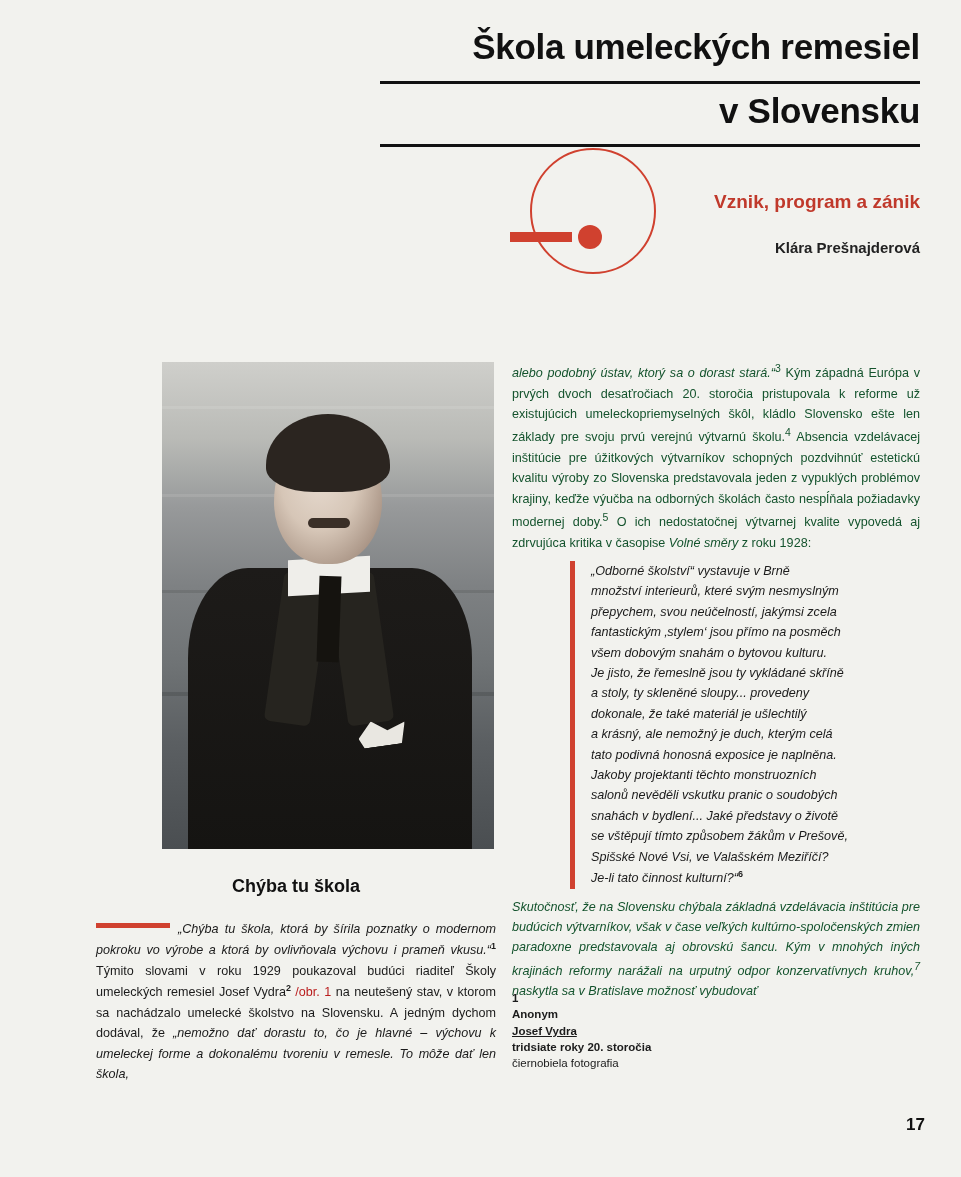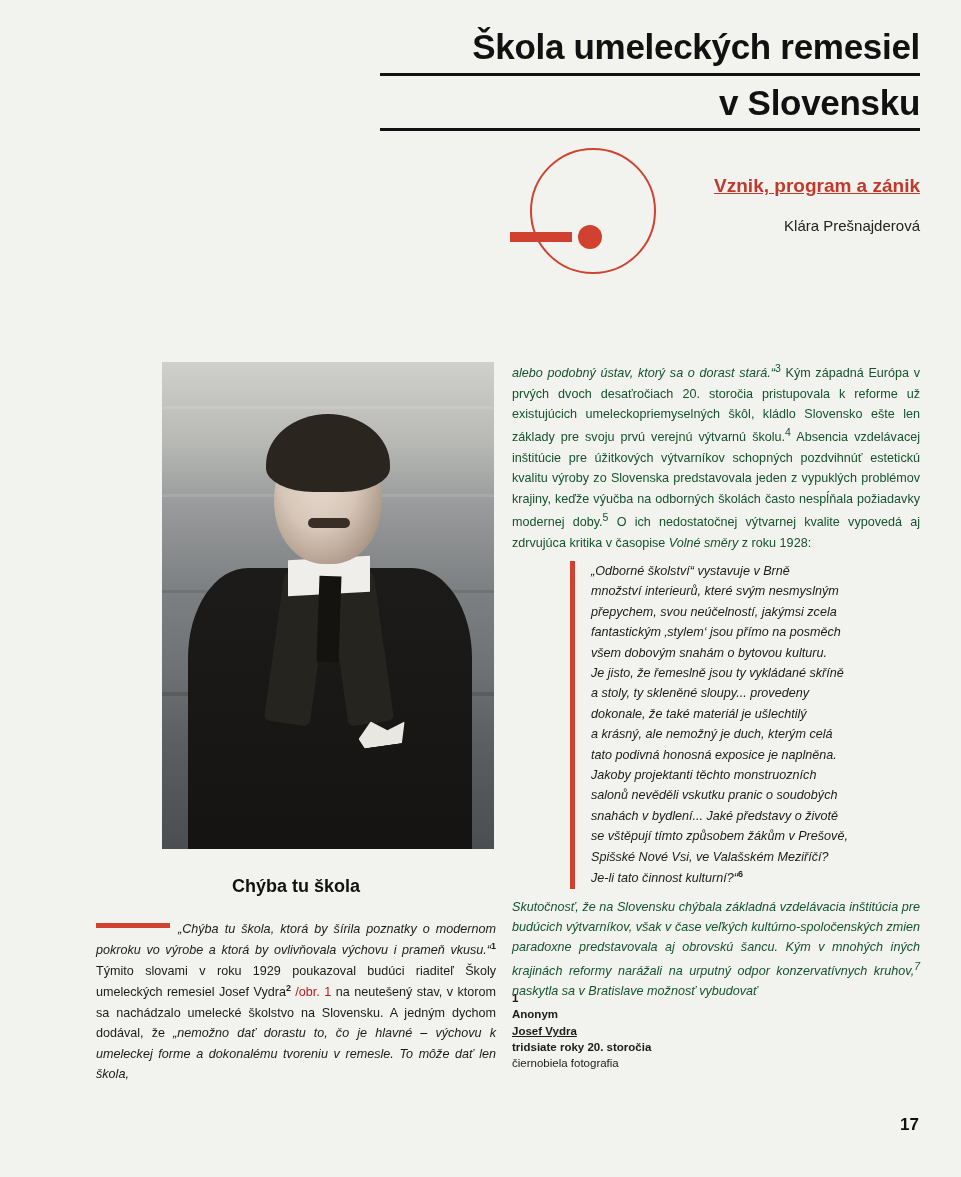--- a/index.html
+++ b/index.html
@@ -32,35 +32,34 @@
     text-align: right;
   }
   .title-line {
     font-size: 35px;
     font-weight: bold;
     letter-spacing: -0.3px;
     color: #111;
     line-height: 1.22;
     border-bottom: 3px solid #111;
     display: block;
-    padding-bottom: 4px;
+    padding-bottom: 12px;
     margin-bottom: 6px;
   }
   .subtitle {
     font-size: 19px;
     font-weight: bold;
     color: #c0392b;
     margin-top: 44px;
-    text-decoration: underline;
   }
   .author {
     font-size: 15px;
     color: #222;
-    margin-top: 20px;
-    font-weight: normal;
+    margin-top: 26px;
+    font-weight: bold;
   }
 
   
   .mark {
     position: absolute;
     left: 510px;
     top: 148px;
     width: 150px;
     height: 130px;
   }
@@ -284,21 +283,21 @@
     font-weight: bold;
     display: block;
     text-decoration: underline;
   }
   .caption .cdate { font-weight: bold; display: block; }
   .caption .ctech { display: block; }
 
   
   .page-num {
     position: absolute;
-    right: 42px;
+    right: 36px;
     bottom: 42px;
     font-size: 17px;
     font-weight: bold;
     color: #111;
   }
 </style>
 </head>
 <body>
 
 <div class="page">

